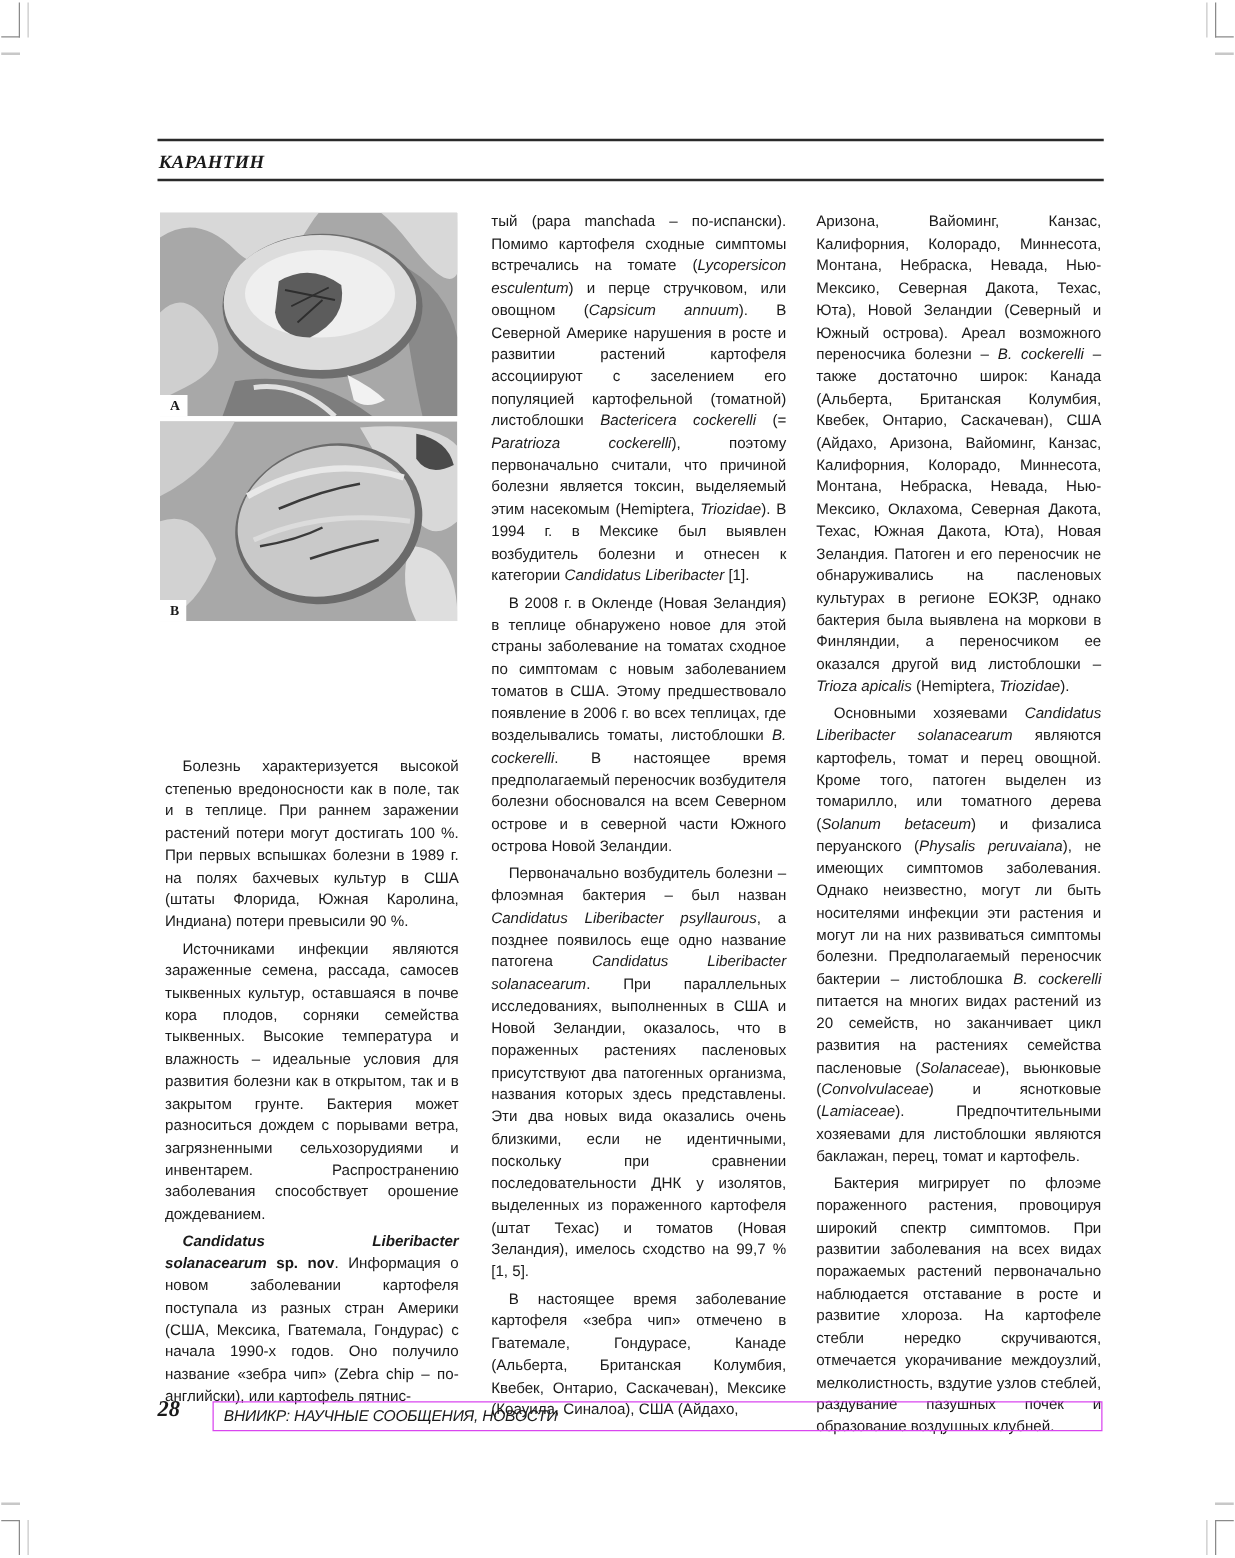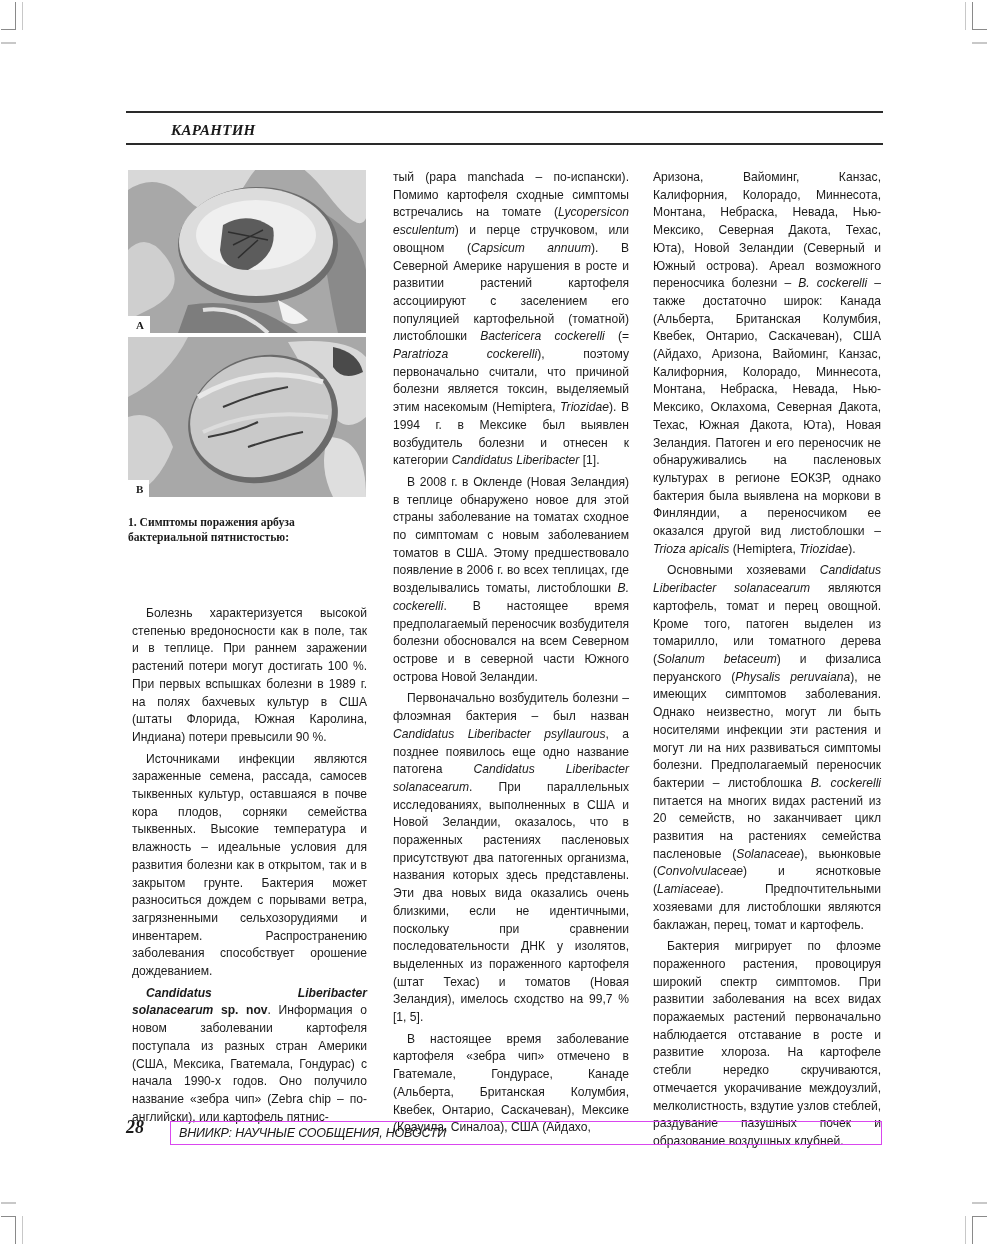--- a/index.html
+++ b/index.html
@@ -1,20 +1,20 @@
 <!DOCTYPE html>
 <html><head>
 <meta charset="utf-8">
 <style>
   html, body { margin:0; padding:0; background:#fff; }
   body { width:988px; height:1246px; position:relative; overflow:hidden; color:#1a1a1a; }
   .crop { position:absolute; background:#8a8a8a; }
   .crop.light { background:#c8c8c8; }
   .rule { position:absolute; left:126px; width:757px; height:2px; background:#2a2a2a; }
-  .section-title { position:absolute; left:127px; top:122px; font-family:"Liberation Serif", serif; font-style:italic; font-weight:bold; font-size:15px; letter-spacing:0.3px;margin-left:44px; }
+  .section-title { position:absolute; left:127px; top:122px; font-family:"Liberation Serif", serif; font-style:italic; font-weight:bold; font-size:15px; letter-spacing:0.3px; }
   .figure { position:absolute; left:128px; top:170px; width:238px; }
   .photo { position:relative; width:238px; overflow:hidden; }
   .photo.a { height:163px; margin-bottom:4px; }
   .photo.b { height:160px; }
   .photo svg { display:block; width:100%; height:100%; }
   .photo-label { position:absolute; left:0; bottom:0; background:#fff; font-family:"Liberation Serif", serif; font-weight:bold; font-size:11px; padding:3px 6px 2px 8px; }
   .caption { position:absolute; left:128px; top:515px; width:245px; font-family:"Liberation Serif", serif; font-weight:bold; font-size:11.6px; line-height:15px; }
   .col { position:absolute; font-family:"Liberation Sans", sans-serif; font-size:12.1px; line-height:17.7px; text-align:justify; hyphens:manual; }
   .col p { margin:4px; text-indent:14px; }
   .col p.noindent { text-indent:0; }
@@ -83,21 +83,20 @@
       <path d="M95 70 Q130 55 160 50" stroke="#3a3a3a" stroke-width="2" fill="none"></path>
       <path d="M80 100 Q110 95 130 85" stroke="#3a3a3a" stroke-width="2" fill="none"></path>
       <path d="M120 110 Q150 100 175 95" stroke="#3a3a3a" stroke-width="2" fill="none"></path>
       <path d="M205 10 Q230 15 235 35 Q215 45 205 30Z" fill="#4a4a4a"></path>
     </svg>
     <div class="photo-label">B</div>
   </div>
 </div>
 
 <div class="caption">
-  <div>1. Симптомы поражения арбуза бактериальной пятнистостью:</div>
 </div>
 
 <div class="col col1">
   <p>Болезнь характеризуется высокой степенью вредоносности как в поле, так и в теплице. При раннем заражении растений потери могут достигать 100 %. При первых вспышках болезни в 1989 г. на полях бахчевых культур в США (штаты Флорида, Южная Каролина, Индиана) потери превысили 90 %.</p>
   <p>Источниками инфекции являются зараженные семена, рассада, самосев тыквенных культур, оставшаяся в почве кора плодов, сорняки семейства тыквенных. Высокие температура и влажность – идеальные условия для развития болезни как в открытом, так и в закрытом грунте. Бактерия может разноситься дождем с порывами ветра, загрязненными сельхозорудиями и инвентарем. Распространению заболевания способствует орошение дождеванием.</p>
   <p><b><i>Candidatus Liberibacter solanacearum</i><span> sp. nov</span></b><span>. Информация о новом заболевании картофеля поступала из разных стран Америки (США, Мексика, Гватемала, Гондурас) с начала 1990-х годов. Оно получило название «зебра чип» (Zebra chip – по-английски), или картофель пятнис-</span></p>
 </div>
 
 <div class="col col2">
   <p class="noindent"><span>тый (papa manchada – по-испански). Помимо картофеля сходные симптомы встречались на томате (</span><i>Lycopersicon esculentum</i><span>) и перце стручковом, или овощном (</span><i>Capsicum annuum</i><span>). В Северной Америке нарушения в росте и развитии растений картофеля ассоциируют с заселением его популяцией картофельной (томатной) листоблошки </span><i>Bactericera cockerelli</i><span> (= </span><i>Paratrioza cockerelli</i><span>), поэтому первоначально считали, что причиной болезни является токсин, выделяемый этим насекомым (Hemiptera, </span><i>Triozidae</i><span>). В 1994 г. в Мексике был выявлен возбудитель болезни и отнесен к категории </span><i>Candidatus Liberibacter</i><span> [1].</span></p>

